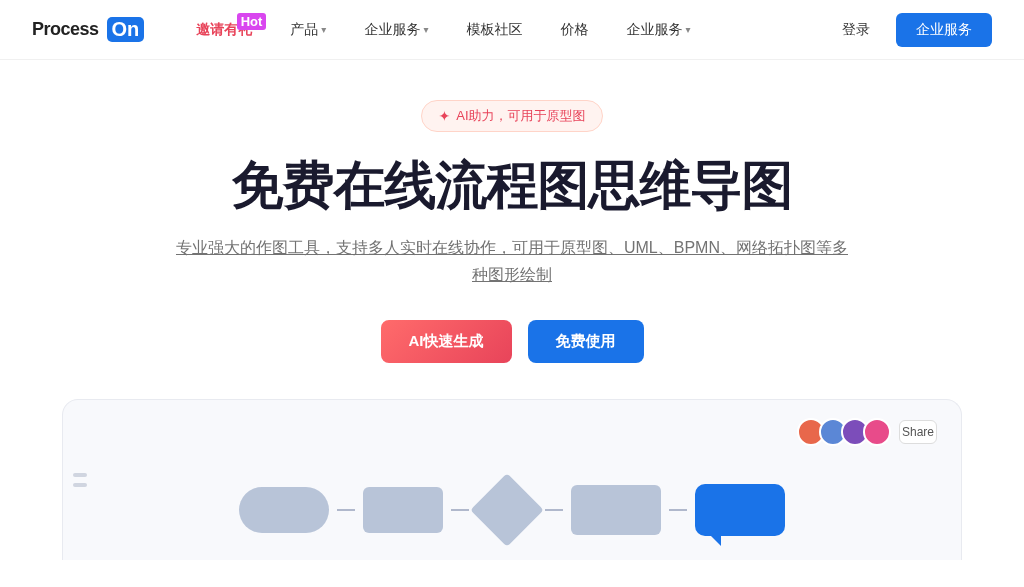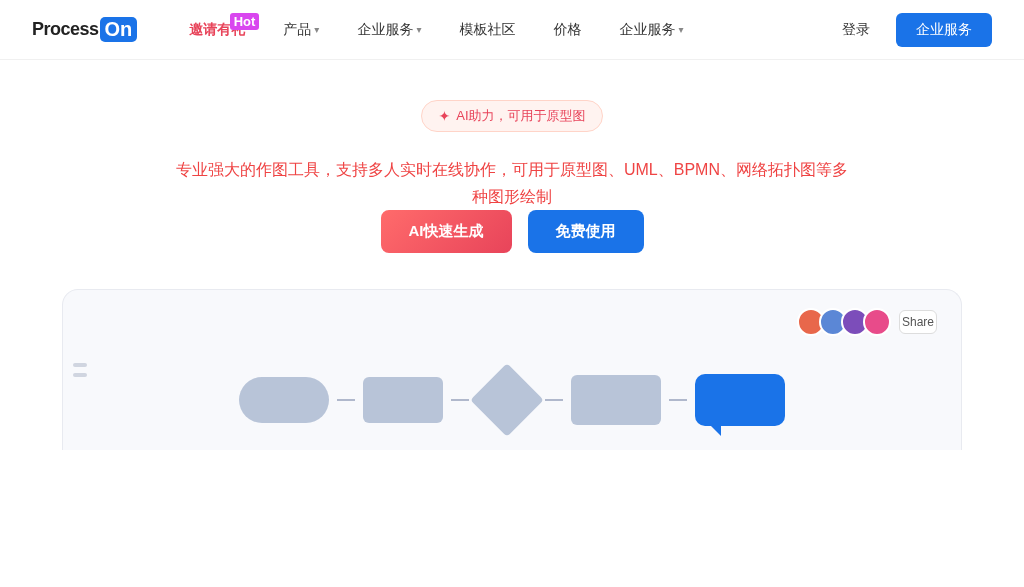--- a/index.html
+++ b/index.html
@@ -33,21 +33,21 @@
       color: #222;
       letter-spacing: -0.5px;
     }
     .logo-on {
       background: #1a73e8;
       color: white;
       border-radius: 5px;
       padding: 1px 5px;
       font-size: 20px;
       font-weight: 700;
-      margin-left: 1px;
+      margin-left: 8px;
     }
     .nav-links {
       display: flex;
       align-items: center;
       gap: 14px;
       flex: 1;
     }
     .nav-item {
       padding: 6px 12px;
       font-size: 14px;
@@ -134,23 +134,25 @@
     .hero-title {
       font-size: 52px;
       font-weight: 800;
       color: #1a1a2e;
       line-height: 1.15;
       margin-bottom: 18px;
       letter-spacing: -1px;
     }
     .hero-subtitle {
       font-size: 16px;
-      color: #ef4444;
+      color: #737373;
       line-height: 1.7;
+      margin-bottom: 32px;
       max-width: 680px;
+      text-decoration: underline;
     }
     .hero-buttons {
       display: flex;
       gap: 16px;
       align-items: center;
       margin-bottom: 36px;
     }
     .btn-ai {
       background: linear-gradient(135deg, #ff6b6b, #e8445a);
       color: white;
@@ -334,20 +336,21 @@
     <button class="btn-login">登录</button>
     <button class="btn-register">企业服务</button>
   </div>
 </nav>
 
 <section class="hero">
   <div class="ai-badge">
     <span class="ai-badge-icon">✦</span>
     <span>AI助力，可用于原型图</span>
   </div>
+  <h1 class="hero-title">免费在线流程图思维导图</h1>
   <p class="hero-subtitle">专业强大的作图工具，支持多人实时在线协作，可用于原型图、UML、BPMN、网络拓扑图等多种图形绘制</p>
   <div class="hero-buttons">
     <button class="btn-ai">AI快速生成</button>
     <button class="btn-free">免费使用</button>
   </div>
 
   <div class="diagram-preview">
     <div class="diagram-toolbar">
       <div class="avatar-group">
         <div class="avatar avatar-1"></div>

